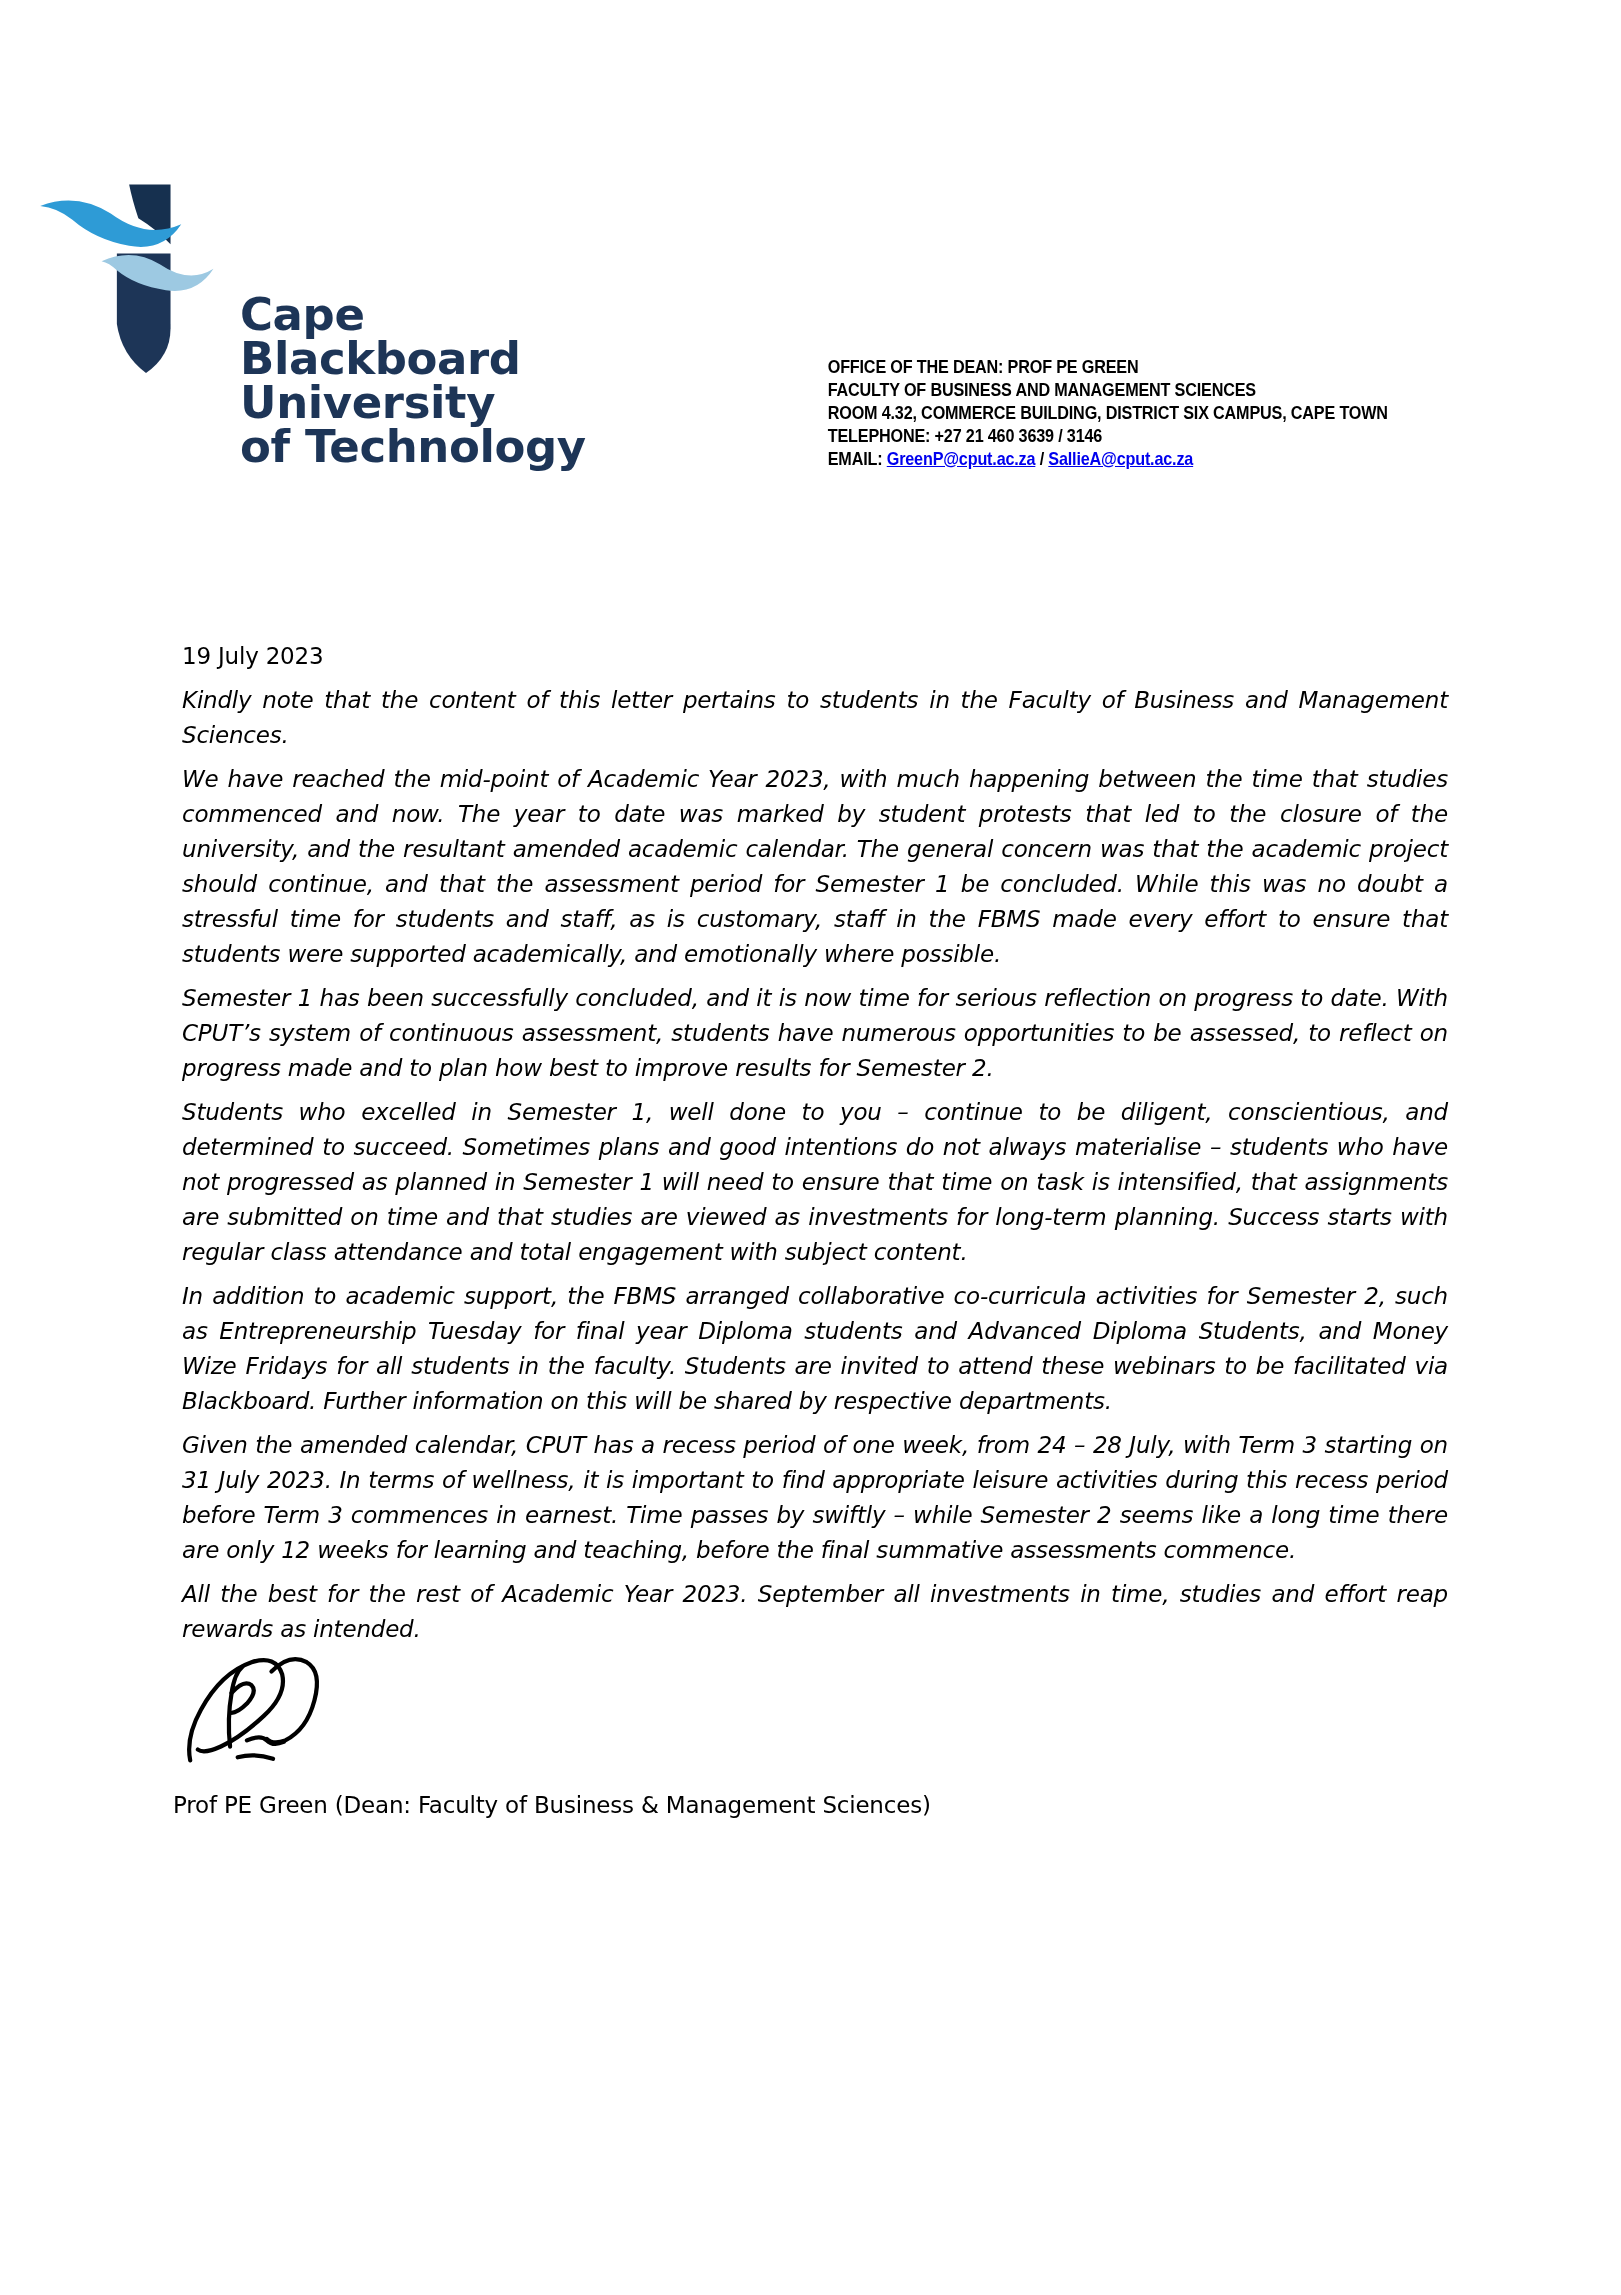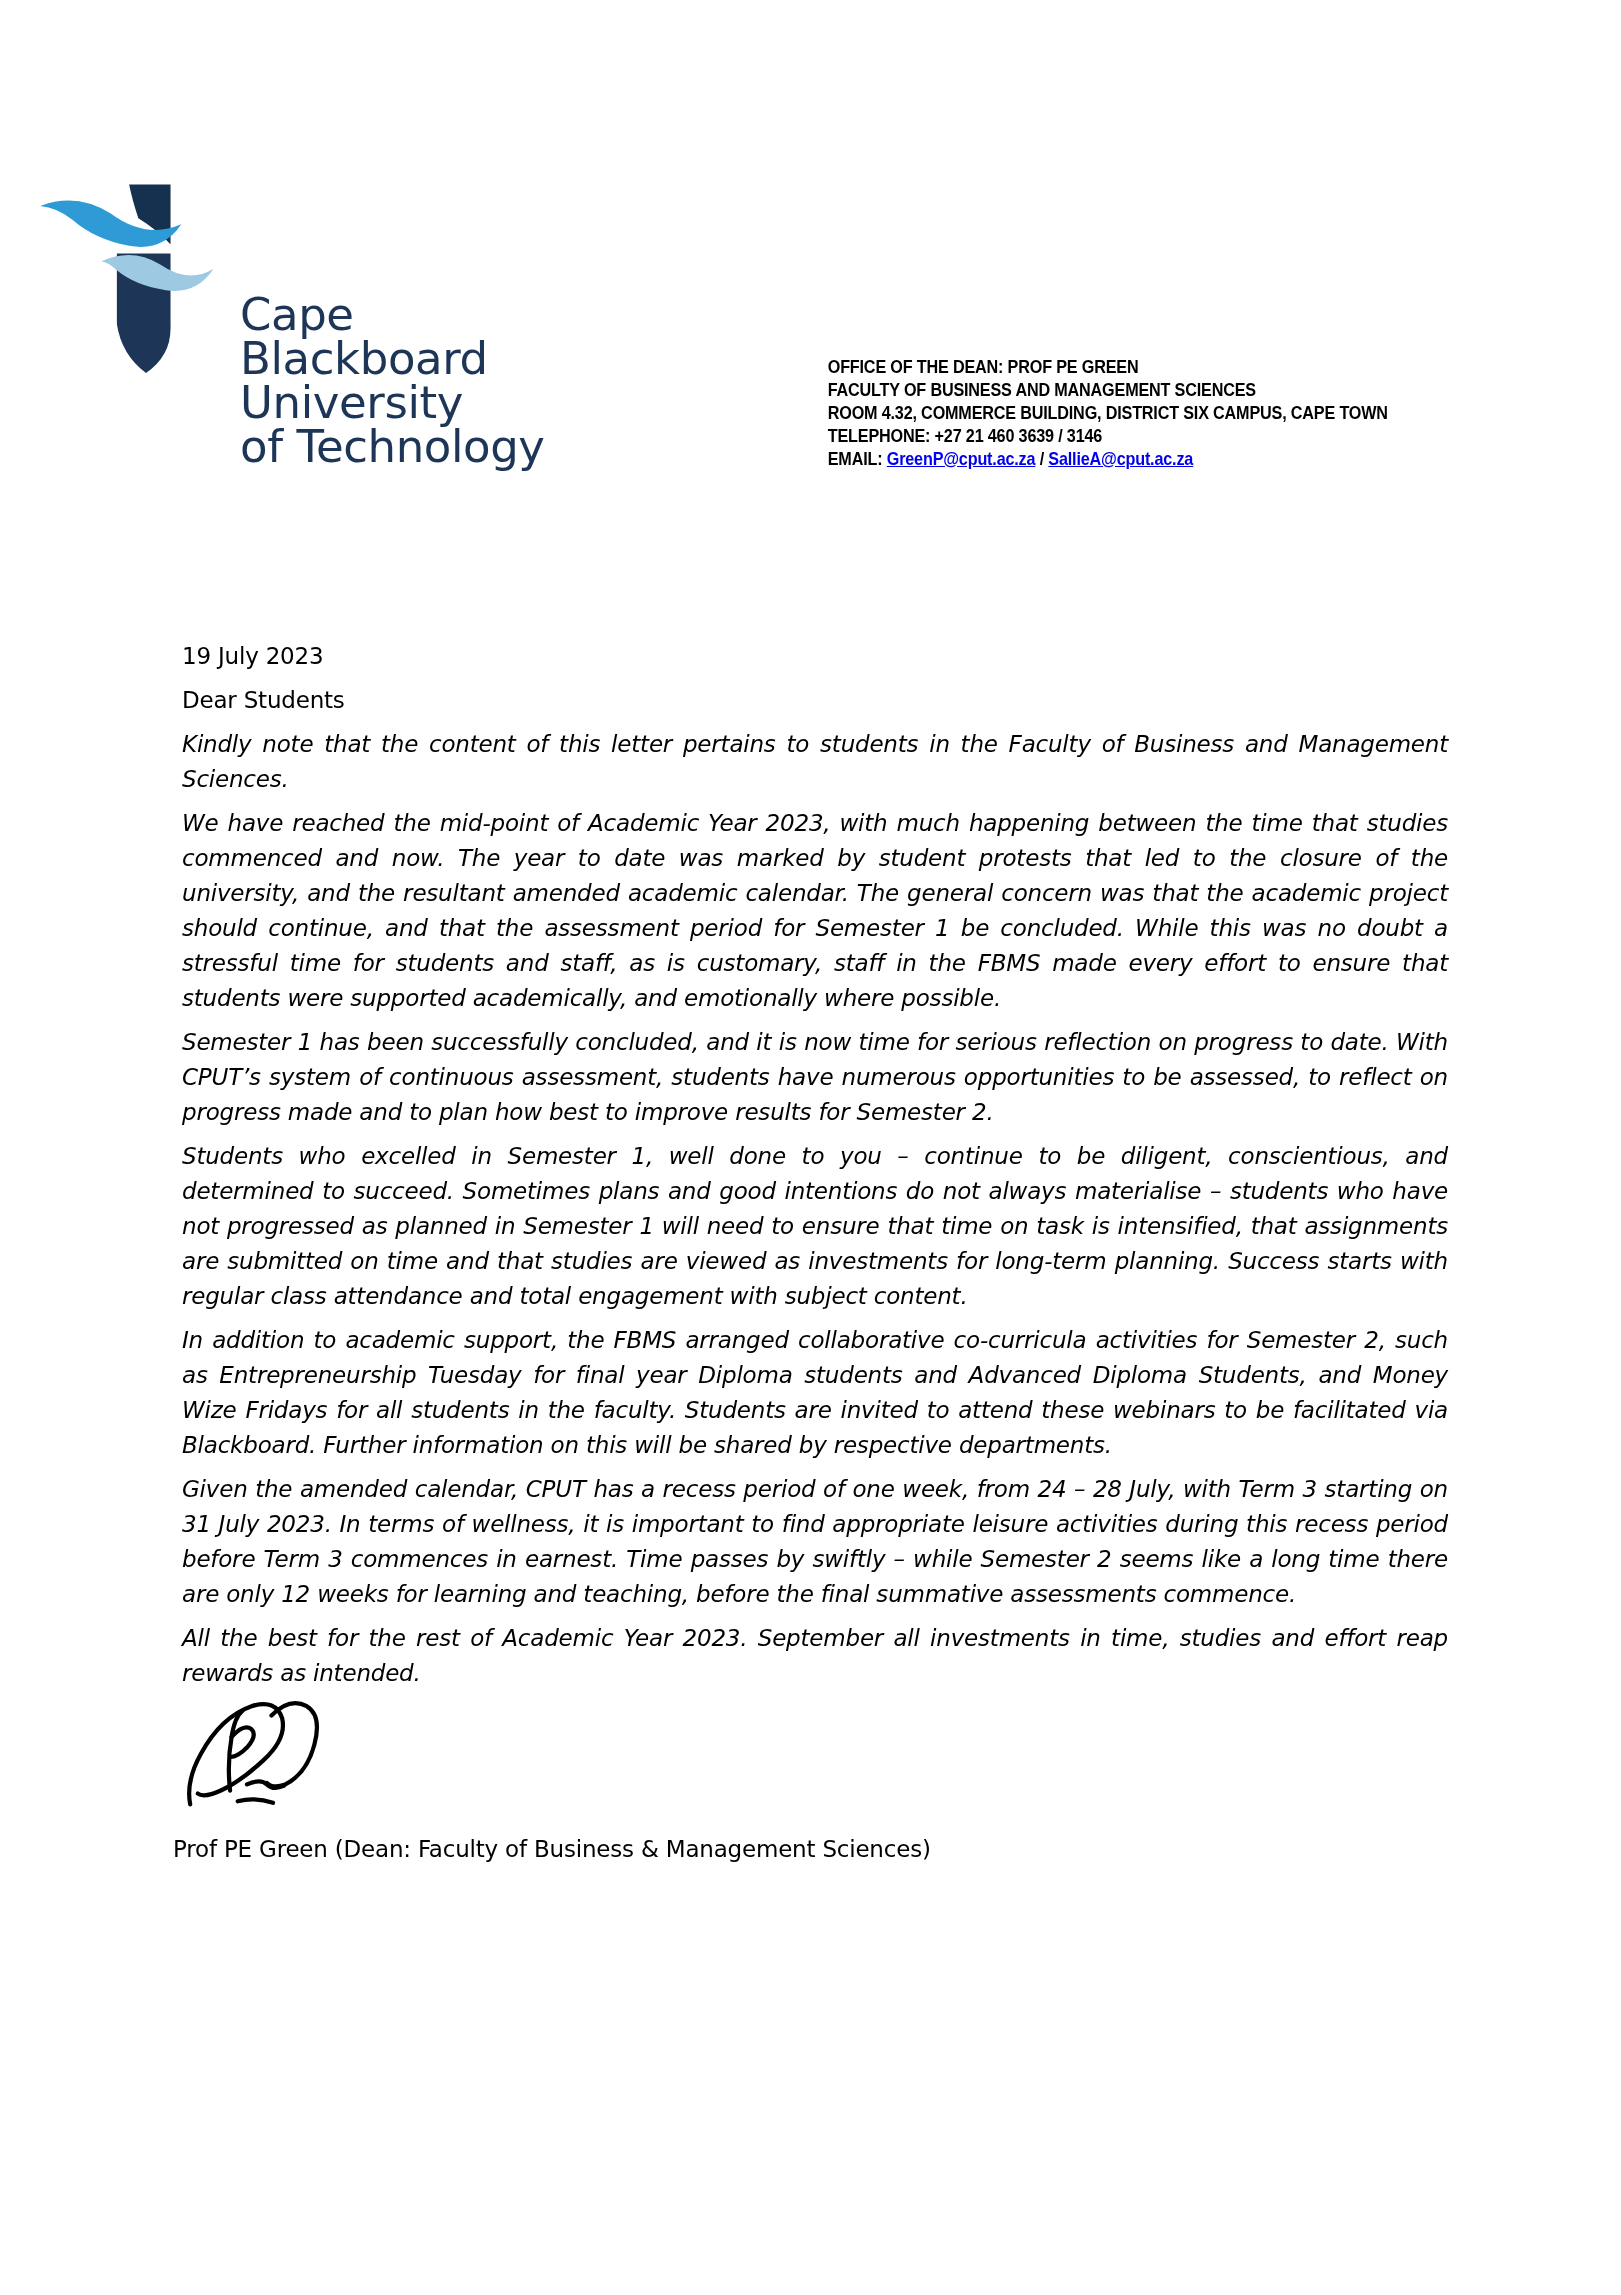--- a/index.html
+++ b/index.html
@@ -43,21 +43,21 @@
     height: 200px;
   }
   .logo-wordmark {
     position: absolute;
     left: 209px;
     top: 115px;
     width: 307px;
     line-height: 0.98;
     color: #1d3557;
     font-family: "DejaVu Sans", sans-serif;
-    font-weight: 400;
+    font-weight: 700;
     font-size: 45px;
     letter-spacing: -0.4px;
   }
   .logo-wordmark .wm-line { display: block; white-space: nowrap; }
 
   .dept-header {
     position: absolute;
     right: 84px;
     top: 355px;
     width: 806px;
@@ -164,21 +164,20 @@
       <span class="hdr-line">ROOM 4.32, COMMERCE BUILDING, DISTRICT SIX CAMPUS, CAPE TOWN</span>
       <span class="hdr-line">TELEPHONE: +27 21 460 3639 / 3146</span>
       <span class="hdr-line"><span>EMAIL:</span>&nbsp;<a class="maillink" href="#">GreenP@cput.ac.za</a><span class="sep"> / </span><a class="maillink" href="#">SallieA@cput.ac.za</a></span>
     </div>
   </div>
 
   <div class="body-area">
 
     <p class="line line-plain">19 July 2023</p>
 
-    <p class="line line-plain">Dear Students</p>
 
     <p class="para">Kindly note that the content of this letter pertains to students in the Faculty of Business and Management Sciences.</p>
     <p class="para">We have reached the mid-point of Academic Year 2023, with much happening between the time that studies commenced and now. The year to date was marked by student protests that led to the closure of the university, and the resultant amended academic calendar. The general concern was that the academic project should continue, and that the assessment period for Semester 1 be concluded. While this was no doubt a stressful time for students and staff, as is customary, staff in the FBMS made every effort to ensure that students were supported academically, and emotionally where possible.</p>
     <p class="para">Semester 1 has been successfully concluded, and it is now time for serious reflection on progress to date. With CPUT’s system of continuous assessment, students have numerous opportunities to be assessed, to reflect on progress made and to plan how best to improve results for Semester 2.</p>
     <p class="para">Students who excelled in Semester 1, well done to you – continue to be diligent, conscientious, and determined to succeed. Sometimes plans and good intentions do not always materialise – students who have not progressed as planned in Semester 1 will need to ensure that time on task is intensified, that assignments are submitted on time and that studies are viewed as investments for long-term planning. Success starts with regular class attendance and total engagement with subject content.</p>
     <p class="para">In addition to academic support, the FBMS arranged collaborative co-curricula activities for Semester 2, such as Entrepreneurship Tuesday for final year Diploma students and Advanced Diploma Students, and Money Wize Fridays for all students in the faculty. Students are invited to attend these webinars to be facilitated via Blackboard. Further information on this will be shared by respective departments.</p>
     <p class="para">Given the amended calendar, CPUT has a recess period of one week, from 24 – 28 July, with Term 3 starting on 31 July 2023. In terms of wellness, it is important to find appropriate leisure activities during this recess period before Term 3 commences in earnest. Time passes by swiftly – while Semester 2 seems like a long time there are only 12 weeks for learning and teaching, before the final summative assessments commence.</p>
     <p class="para tight-last">All the best for the rest of Academic Year 2023. September all investments in time, studies and effort reap rewards as intended.</p>
 
     <div class="signature-wrap">

